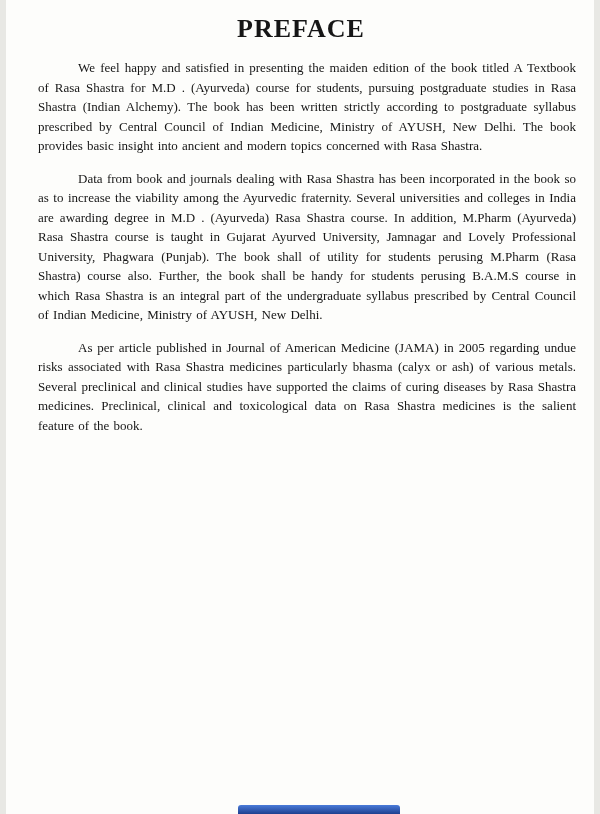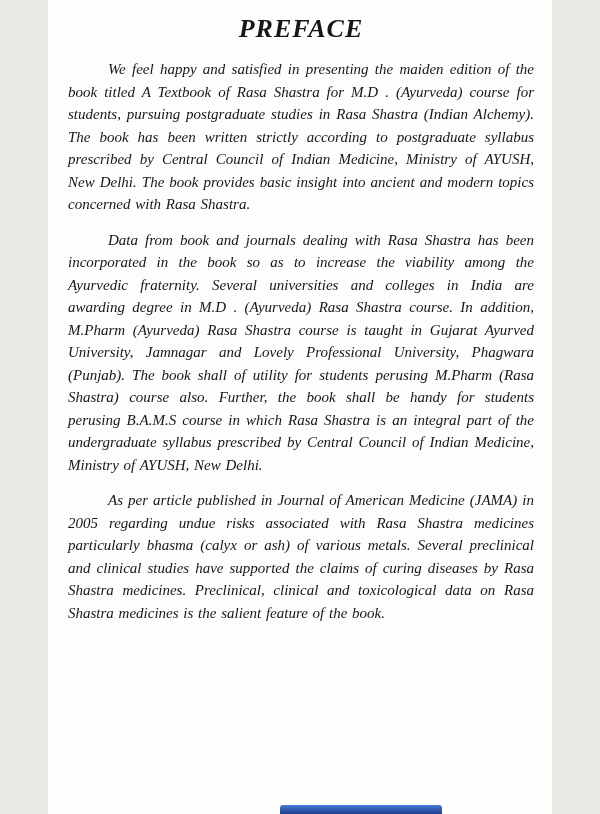--- a/index.html
+++ b/index.html
@@ -2,44 +2,43 @@
 <html><head>
 <meta charset="utf-8">
 <style>
   html, body {
     margin: 0;
     padding: 0;
     background: #e8e8e4;
   }
   .page {
     position: relative;
-    width: 504px;
+    width: 588px;
     height: 814px;
     margin: 0 auto;
     background: #fdfdfb;
     color: #161616;
     font-family: "Liberation Serif", "DejaVu Serif", serif;
     overflow: hidden;
     box-sizing: border-box;
     padding: 10px 18px 0 20px;
-    font-style: italic;
   }
   .title {
     text-align: center;
     font-weight: bold;
     font-size: 26px;
     letter-spacing: 1px;
     margin: 4px 0 14px 0;
     font-family: "Liberation Serif", "DejaVu Serif", serif;
   }
   .body-text p {
-    margin: 0 0 13px 0;
+    margin: 0 0 13px 12px;
     text-indent: 40px;
     text-align: justify;
-    font-size: 15px;
+    font-size: 13px;
     line-height: 1.5;
     word-spacing: 1px;
   }
   .bottom-strip {
     position: absolute;
     bottom: 0;
     left: 232px;
     width: 162px;
     height: 9px;
     background: linear-gradient(#4a7bd9, #1d3f8f);

